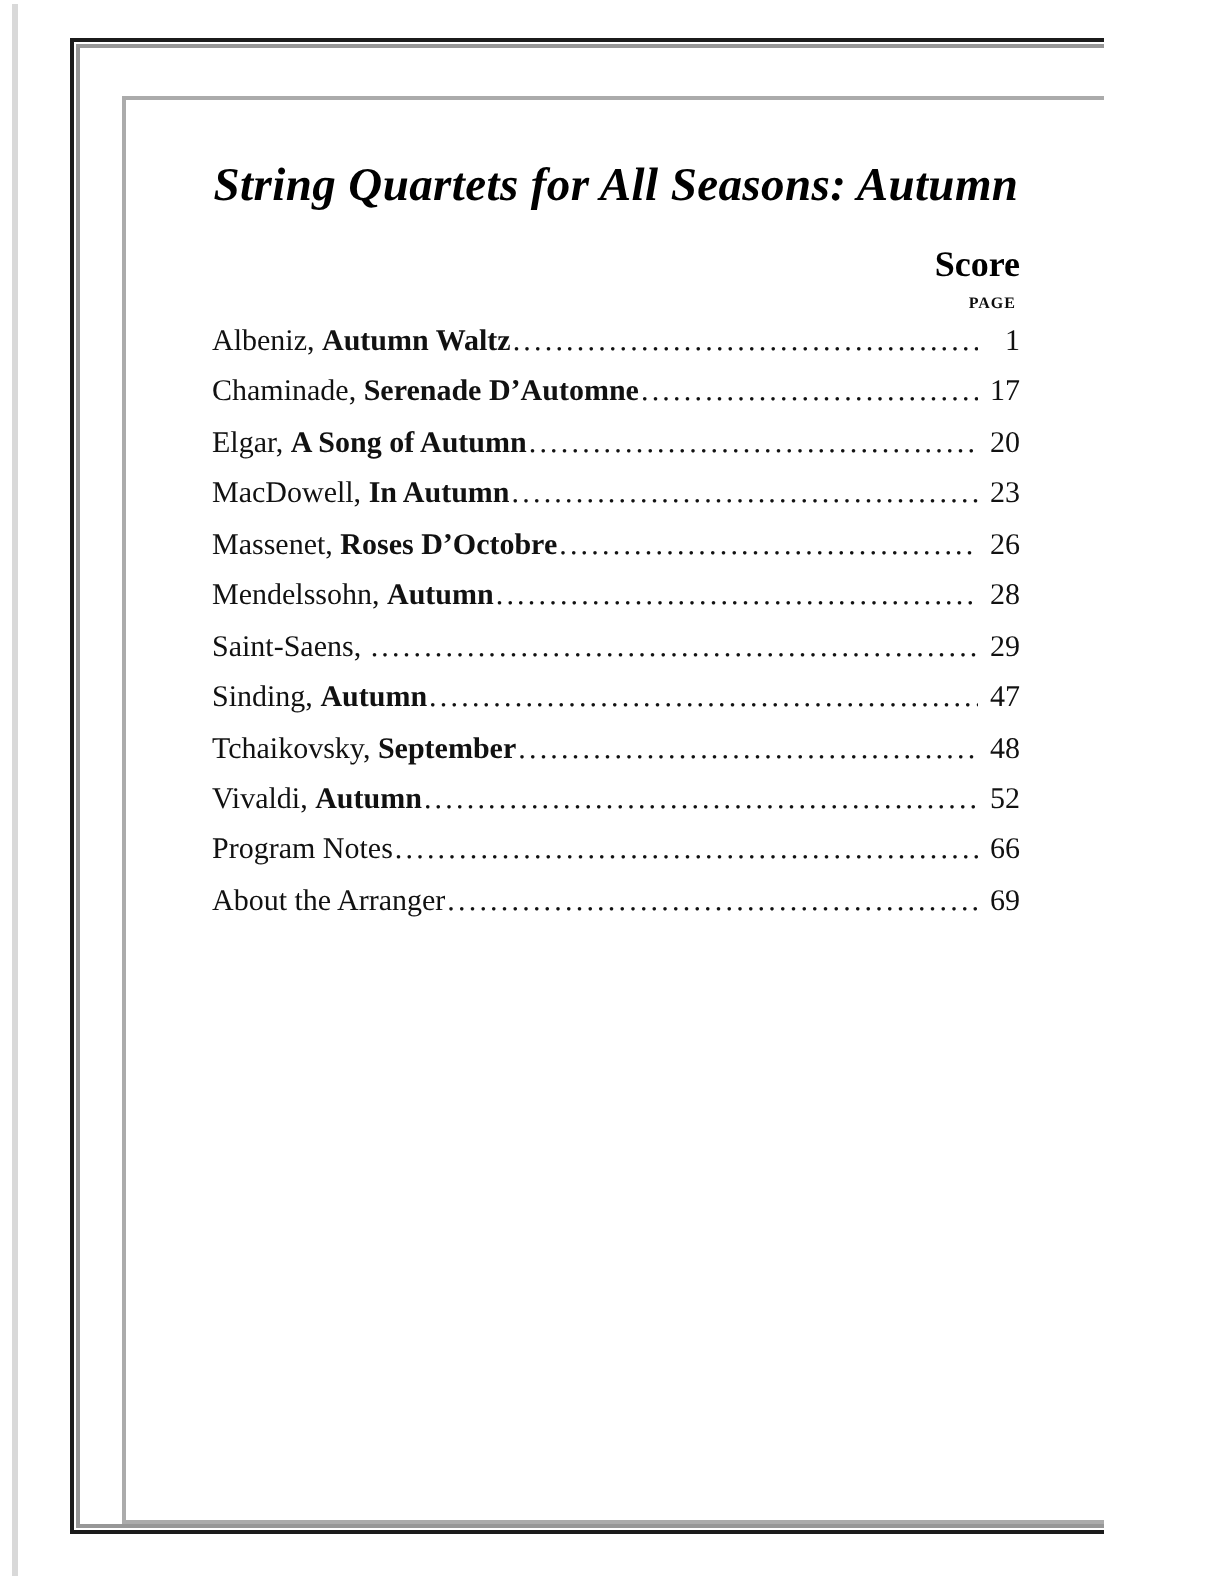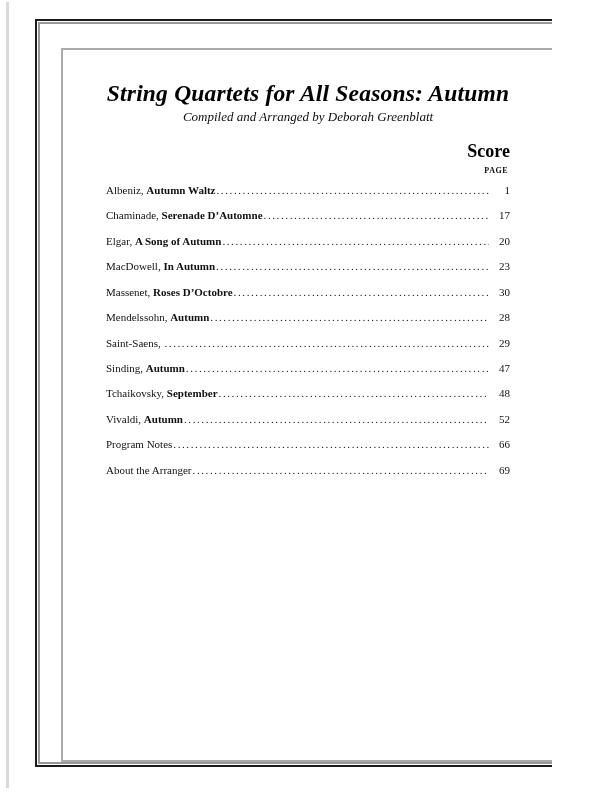--- a/index.html
+++ b/index.html
@@ -86,24 +86,24 @@
     line-height: 10px;
     font-weight: bold;
     letter-spacing: 0.5px;
     color: #0d0d0d;
   }
   .toc {
     margin-top: 2px;
   }
   .toc-row {
     display: flex;
-    align-items: flex-end;
+    align-items: flex-start;
     height: 25.45px;
     line-height: 25.45px;
-    font-size: 11px;
+    font-size: 15px;
     white-space: nowrap;
   }
   .toc-prefix {
     font-weight: normal;
   }
   .toc-work {
     font-weight: bold;
   }
   .toc-dots {
     flex: 1 1 auto;
@@ -135,21 +135,20 @@
 
 <div class="page">
   <div class="scan-edge"></div>
 
   <div class="outer-frame">
     <div class="frame-inner">
 
       <div class="content-box">
         <h1 class="title">String Quartets for All Seasons: Autumn</h1>
 
-        <div class="subtitle">Compiled and Arranged by Deborah Greenblatt</div>
 
         <h2 class="section-heading">Score</h2>
 
         <div class="page-label">PAGE</div>
 
         <div class="toc" id="toc">
   <div class="toc-row">
     <span class="toc-prefix">Albeniz,&nbsp;</span>
     <span class="toc-work">Autumn Waltz</span>
     <span class="toc-dots">........................................................................................................................</span>
@@ -174,21 +173,21 @@
     <span class="toc-prefix">MacDowell,&nbsp;</span>
     <span class="toc-work">In Autumn</span>
     <span class="toc-dots">........................................................................................................................</span>
     <span class="toc-pnum">23</span>
   </div>
 
   <div class="toc-row">
     <span class="toc-prefix">Massenet,&nbsp;</span>
     <span class="toc-work">Roses D’Octobre</span>
     <span class="toc-dots">........................................................................................................................</span>
-    <span class="toc-pnum">30</span>
+    <span class="toc-pnum">26</span>
   </div>
 
   <div class="toc-row">
     <span class="toc-prefix">Mendelssohn,&nbsp;</span>
     <span class="toc-work">Autumn</span>
     <span class="toc-dots">........................................................................................................................</span>
     <span class="toc-pnum">28</span>
   </div>
 
   <div class="toc-row">

